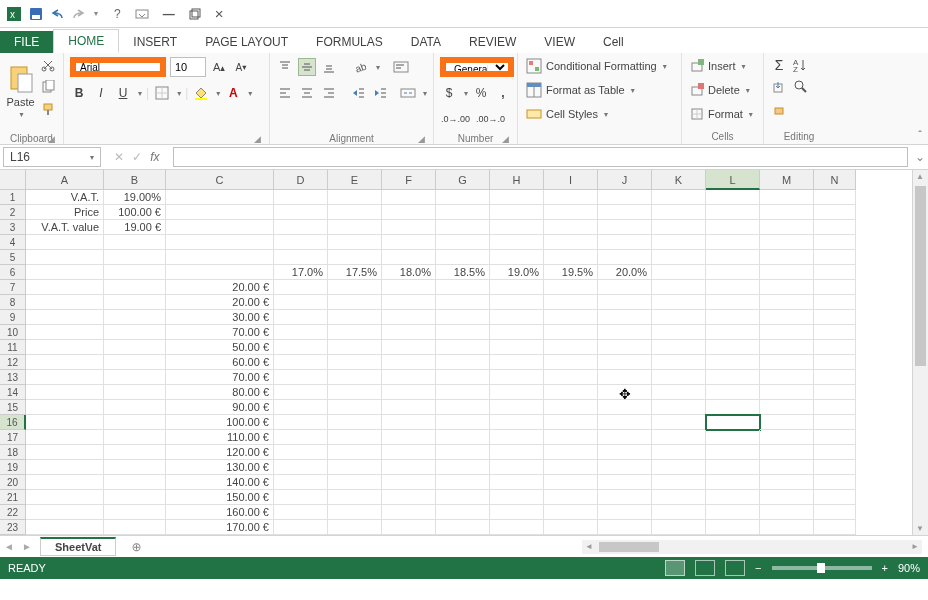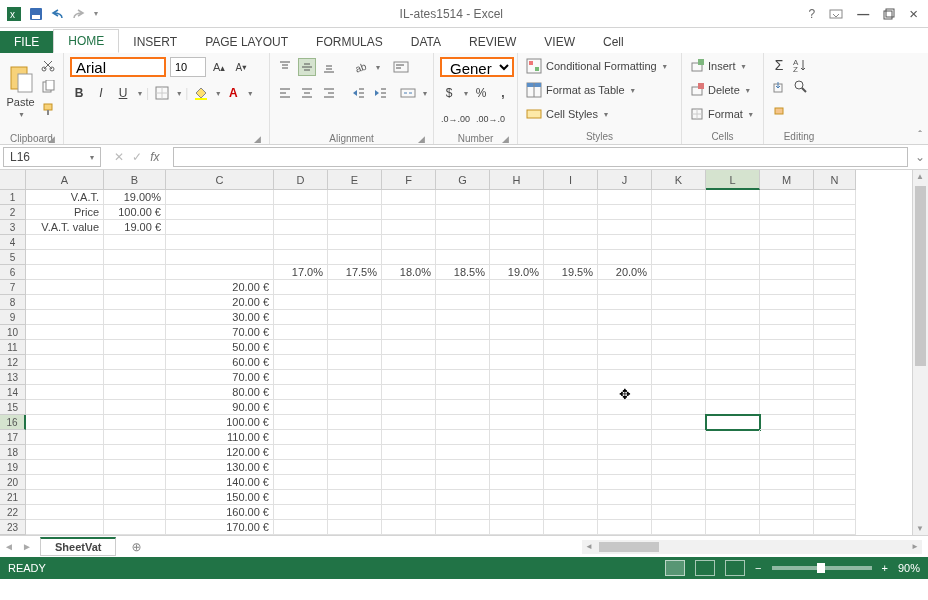--- a/index.html
+++ b/index.html
@@ -22,21 +22,21 @@
 .ribbon { height: 92px; border-bottom: 1px solid #d4d4d4; display: flex; background: #f9f9f9; position: relative; }
 .group { border-right: 1px solid #e1e1e1; padding: 3px 6px 0 6px; display: flex; flex-direction: column; justify-content: space-between; }
 .group .controls { flex: 1; display: flex; align-items: flex-start; gap: 4px; }
 .group .label { text-align: center; font-size: 10px; color: #777; padding: 2px 0; }
 .collapse-ribbon { position: absolute; right: 6px; bottom: 3px; font-size: 11px; color: #666; }
 
 .bigbtn { display: flex; flex-direction: column; align-items: center; justify-content: center; width: 40px; height: 70px; gap: 2px; }
 .stackcol { display: flex; flex-direction: column; gap: 4px; }
 .row { display: flex; align-items: center; gap: 4px; height: 22px; }
 .smbtn { min-width: 18px; height: 18px; display: inline-flex; align-items: center; justify-content: center; border: 1px solid transparent; }
-.fontbox { width: 96px; height: 20px; border: 2px solid #f97316; font-size: 15px; padding: 0 4px; background: #fff; }
+.fontbox { width: 96px; height: 20px; border: 6px solid #f97316; font-size: 10px; padding: 0 4px; background: #fff; }
 .sizebox { width: 36px; height: 20px; border: 1px solid #bfbfbf; font-size: 11px; padding: 0 4px; background: #fff; }
 .dd { font-size: 8px; color: #777; margin-left: 2px; }
 .launcher { font-size: 9px; color: #999; text-align: right; margin-top: -12px; margin-right: 2px; }
 
 .ribbtn { height: 20px; display: flex; align-items: center; gap: 4px; font-size: 11px; color: #444; padding: 0 2px; white-space: nowrap; }
 
 
 .formulabar { height: 25px; border-bottom: 1px solid #d4d4d4; display: flex; align-items: center; background: #fff; }
 .namebox { width: 98px; height: 20px; border: 1px solid #bfbfbf; margin: 0 3px; font-size: 12px; padding: 0 6px; display: flex; align-items: center; justify-content: space-between; }
 .fbtns { display: flex; gap: 8px; padding: 0 10px; color: #bbb; }
@@ -101,21 +101,20 @@
           <path d="M8 3 L3 6 L8 9 M3 6 Q12 6 12 11" stroke="#3277b3" fill="none" stroke-width="1.5"></path>
         </svg>
       </span>
     <span class="ic">
         <svg width="18" height="14">
           <path d="M6 3 L11 6 L6 9 M11 6 Q2 6 2 11" stroke="#b0b0b0" fill="none" stroke-width="1.5"></path>
         </svg>
       </span>
     <span style="font-size:8px;color:#888;">▾</span>
   </div>
-  <div class="title">IL-ates1514 - Excel</div>
   <div class="winctrl">
     <span style="color:#666;">?</span>
     <span>
         <svg width="14" height="12">
           <rect x="1" y="2" width="12" height="8" fill="none" stroke="#888"></rect>
           <path d="M4 6 L7 9 L10 6" stroke="#888" fill="none"></path>
         </svg>
       </span>
     <span style="font-weight:bold;color:#555;">—</span>
     <span>
@@ -358,21 +357,20 @@
           </div>
       <div class="ribbtn">
             <svg width="16" height="16">
               <rect x="1" y="4" width="14" height="8" fill="#fde9a8" stroke="#c79325"></rect>
             </svg>
             <span>Cell Styles</span>
             <span class="dd">▾</span>
           </div>
     </div>
       </div>
-    <div class="label">Styles</div>
   </div>
 
   <div class="group" style="width:82px;">
     <div class="controls">
         <div class="stackcol">
       <div class="ribbtn">
             <svg width="14" height="14">
               <rect x="2" y="4" width="10" height="8" fill="none" stroke="#888"></rect>
               <rect x="8" y="0" width="6" height="6" fill="#7fb77f"></rect>
             </svg>

